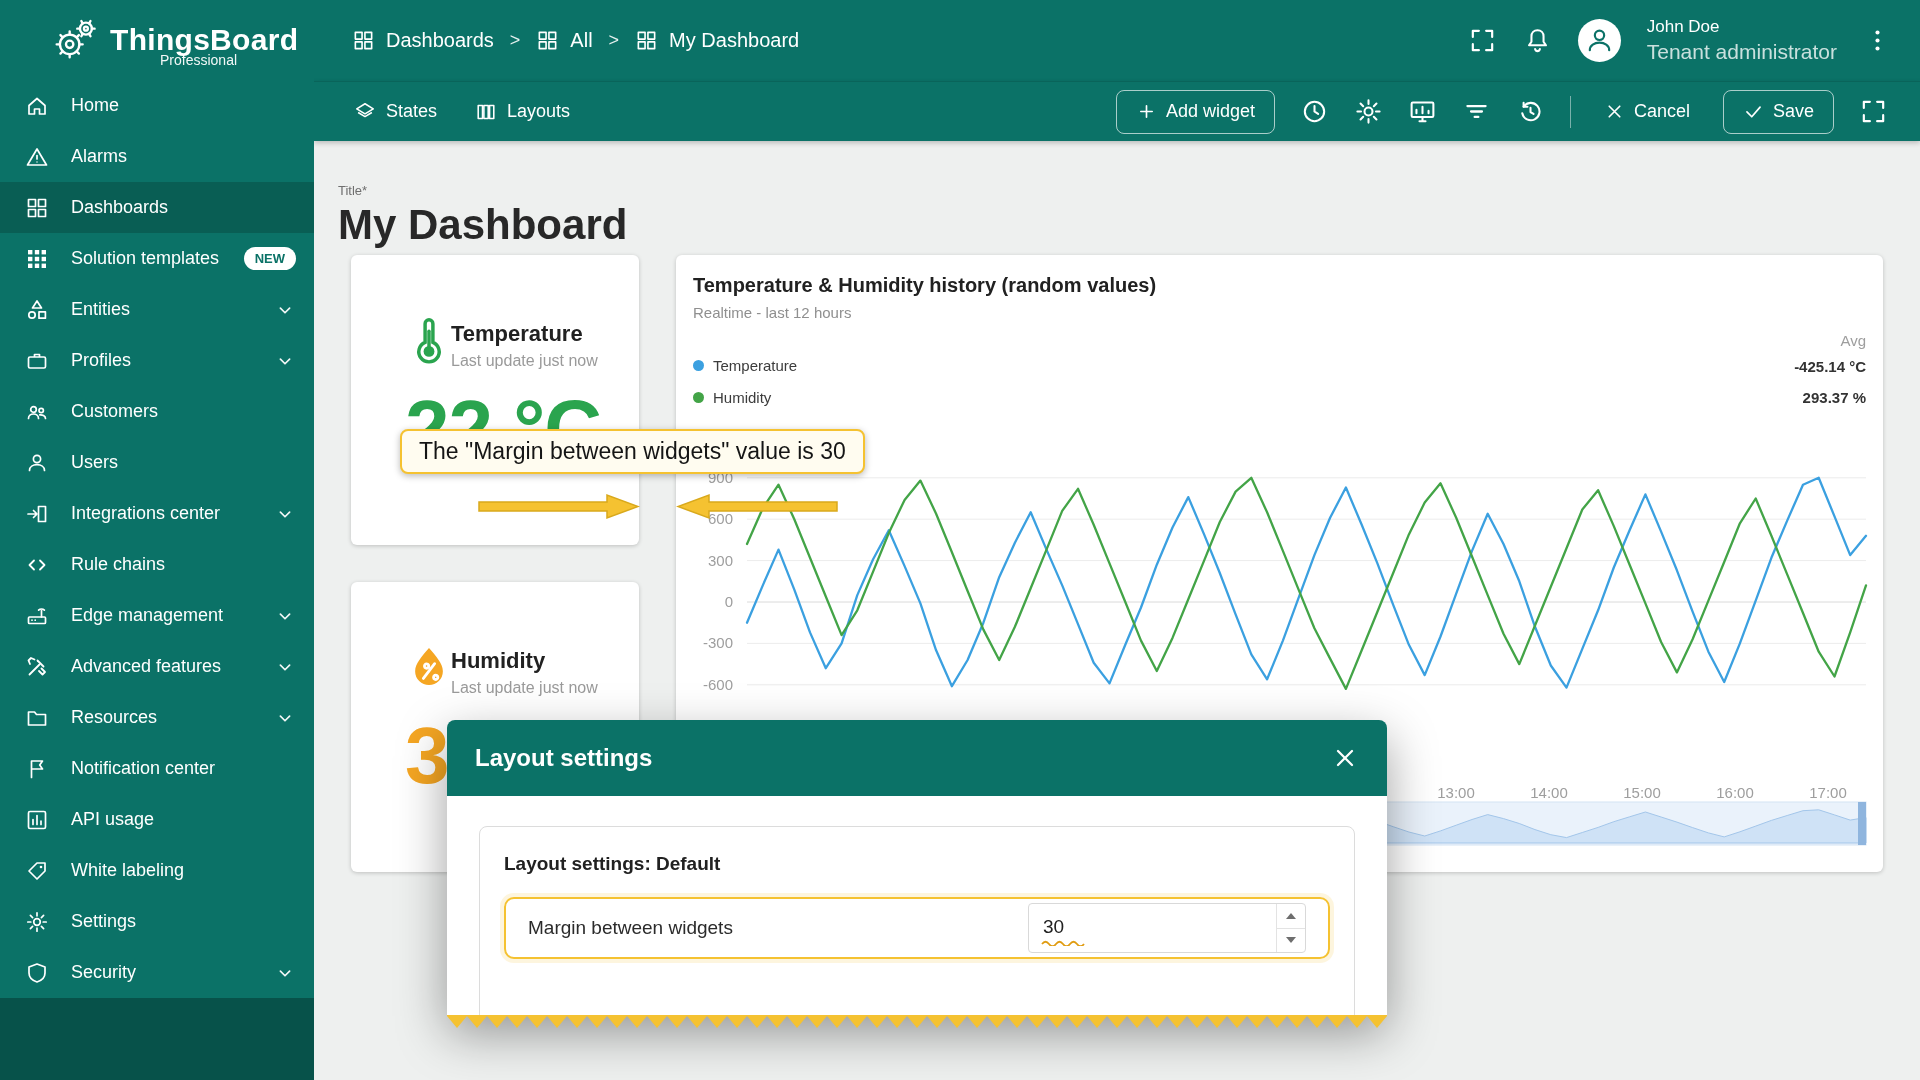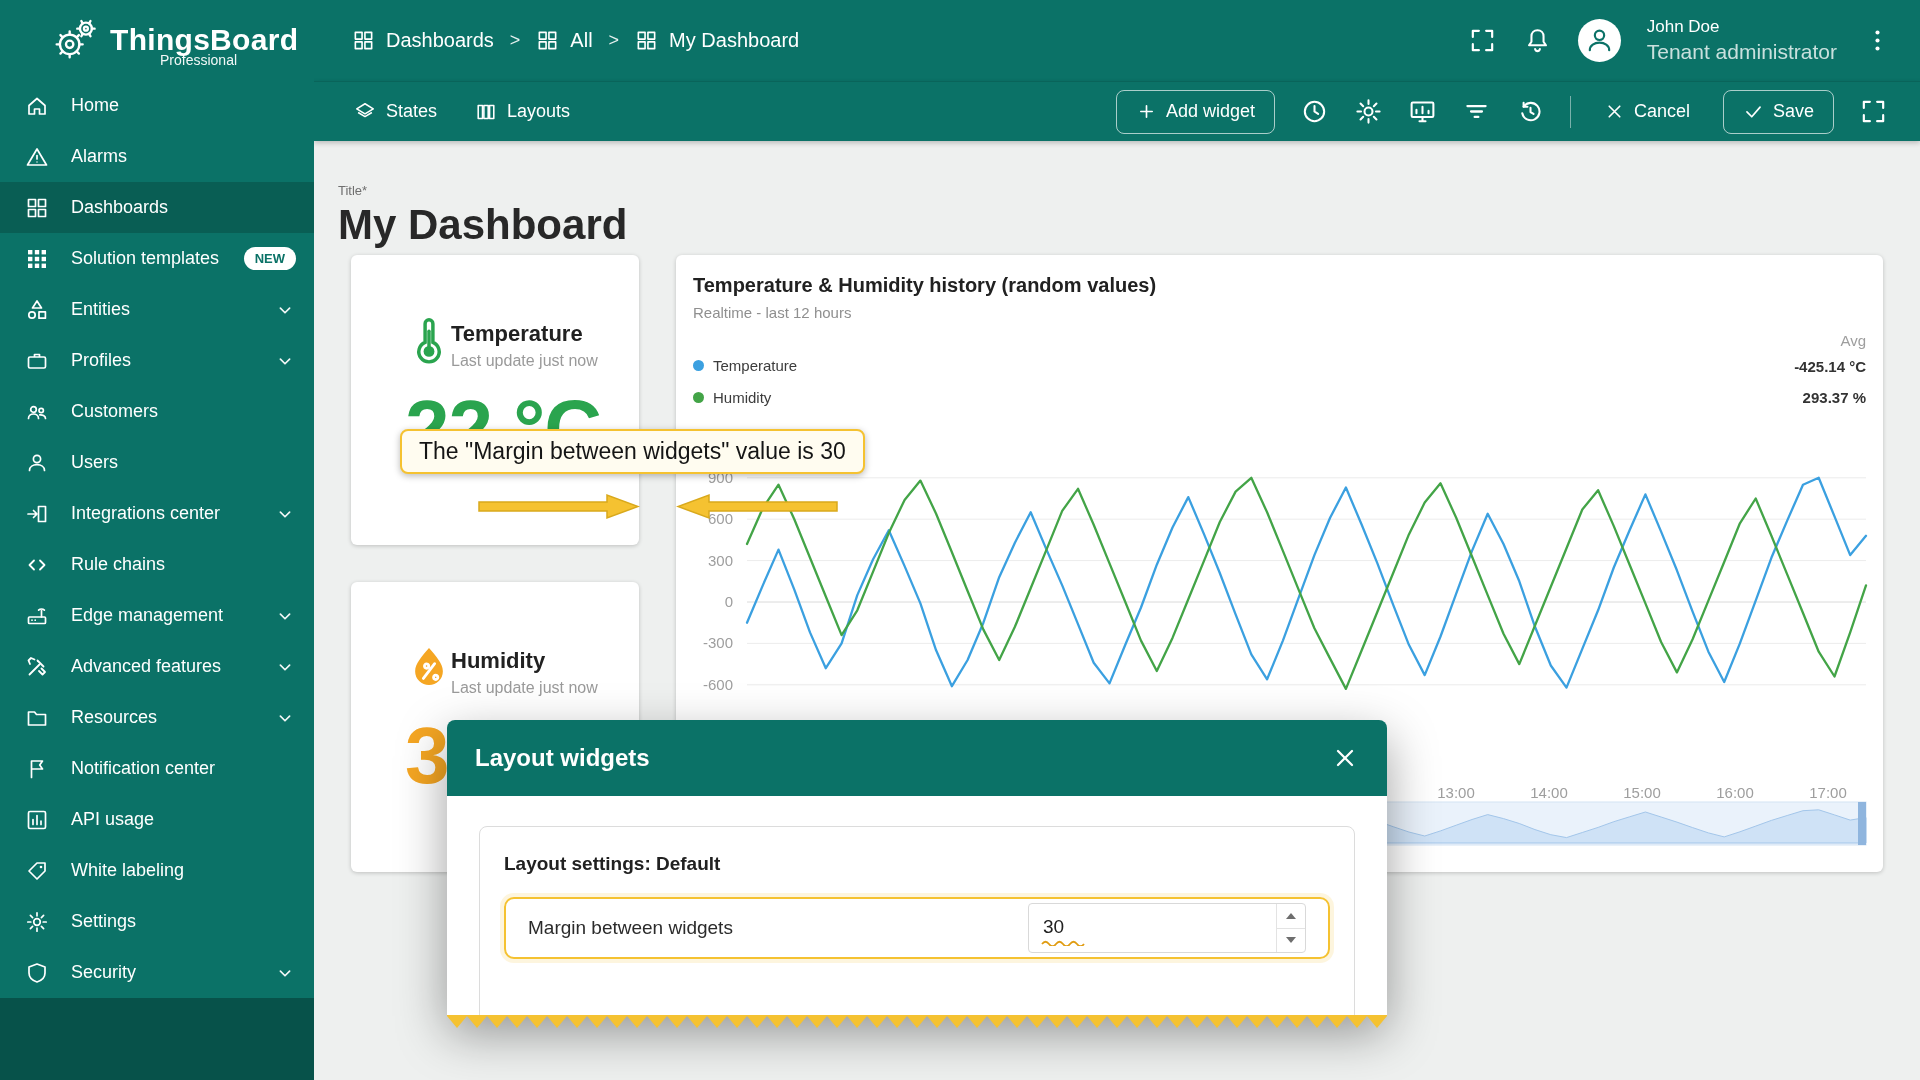--- a/index.html
+++ b/index.html
@@ -586,21 +586,21 @@
   <svg class="m-arrow" id="arrow-right" viewBox="0 0 163 27">
     <polygon points="2,9 130,9 130,2 161,13.5 130,25 130,18 2,18" fill="#f5c231" stroke="#d9a91c" stroke-width="1.5"></polygon>
   </svg>
   <svg class="m-arrow" id="arrow-left" viewBox="0 0 163 27">
     <polygon points="161,9 33,9 33,2 2,13.5 33,25 33,18 161,18" fill="#f5c231" stroke="#d9a91c" stroke-width="1.5"></polygon>
   </svg>
 
   <div class="modal">
     <div class="modal-solid">
       <div class="modal-head">
-        <span>Layout widgets</span>
+        <span>Layout settings</span>
         <svg class="icon modal-close">
             <use href="#i-close"></use>
           </svg>
       </div>
       <div class="modal-body">
         <div class="inner-card">
           <div class="section-title">Layout settings: Default</div>
           <div class="field-row">
             <span class="field-label">Margin between widgets</span>
             <span class="num-input">

